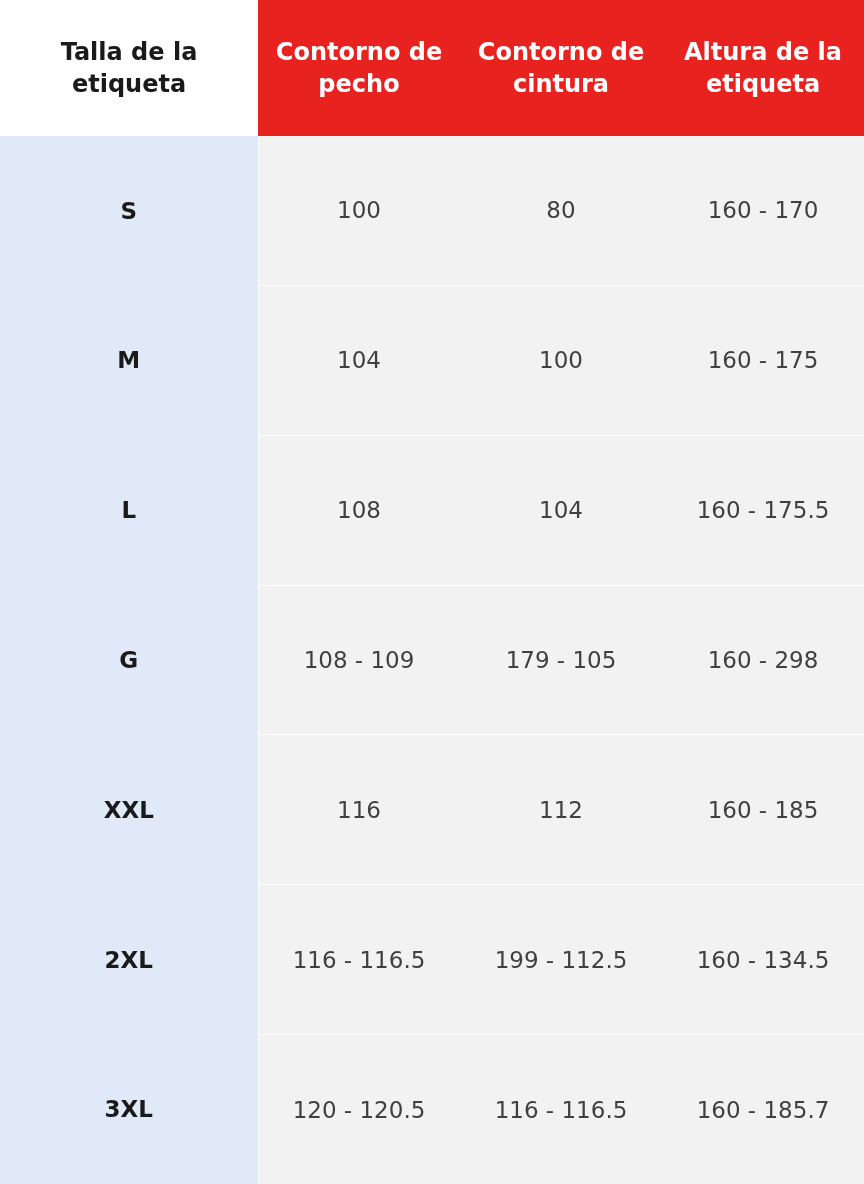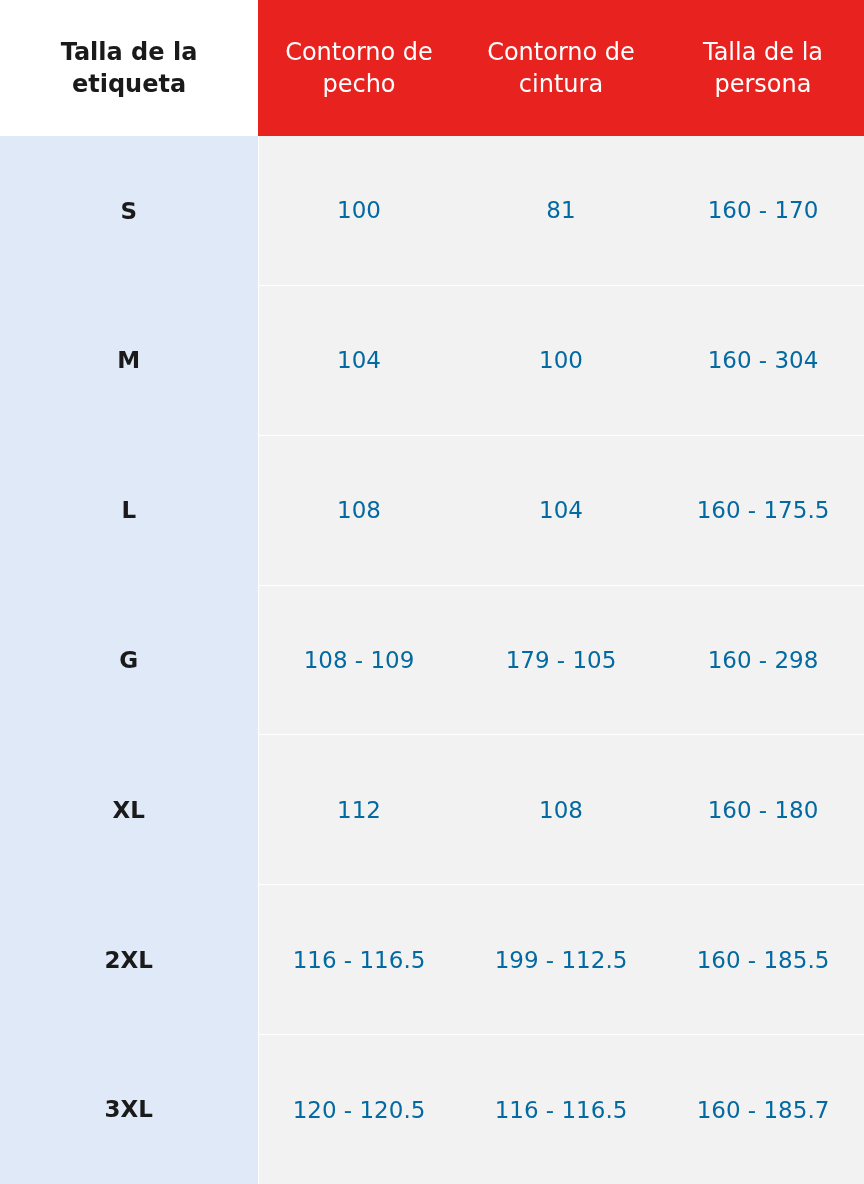--- a/index.html
+++ b/index.html
@@ -37,37 +37,37 @@
     font-size: 24px;
     font-weight: bold;
     line-height: 1.35;
     height: 136px;
     margin-top: 44px;
   }
   thead th.data-head {
     background: #e8231f;
     color: #ffffff;
     font-size: 24px;
-    font-weight: normal;
+    font-weight: bold;
     line-height: 1.35;
     height: 136px;
     padding: 0 8px;
   }
 
   
   tbody td.label-cell {
     background: #dfe9f7;
     color: #1a1a1a;
     font-size: 23px;
     font-weight: bold;
     height: 117px;
   }
   tbody td.data-cell {
     background: #f2f2f2;
-    color: #0369a1;
+    color: #404040;
     font-size: 23px;
     font-weight: normal;
     height: 117px;
     border-bottom: 1px solid #ffffff;
     border-right: 1px solid #f2f2f2;
   }
   tbody tr:last-child td.data-cell {
     border-bottom: none;
   }
   tbody td.data-cell.first-data {
@@ -82,59 +82,59 @@
     <col class="c-label">
     <col class="c-data">
     <col class="c-data">
     <col class="c-data">
   </colgroup>
   <thead>
     <tr>
       <th class="label-head">Talla de la etiqueta</th>
       <th class="data-head">Contorno de pecho</th>
       <th class="data-head">Contorno de cintura</th>
-      <th class="data-head">Talla de la persona</th>
+      <th class="data-head">Altura de la etiqueta</th>
     </tr>
   </thead>
   <tbody>
     <tr>
       <td class="label-cell">S</td>
       <td class="data-cell first-data">100</td>
-      <td class="data-cell">81</td>
+      <td class="data-cell">80</td>
       <td class="data-cell">160 - 170</td>
     </tr>
     <tr>
       <td class="label-cell">M</td>
       <td class="data-cell first-data">104</td>
       <td class="data-cell">100</td>
-      <td class="data-cell">160 - 304</td>
+      <td class="data-cell">160 - 175</td>
     </tr>
     <tr>
       <td class="label-cell">L</td>
       <td class="data-cell first-data">108</td>
       <td class="data-cell">104</td>
       <td class="data-cell">160 - 175.5</td>
     </tr>
     <tr>
       <td class="label-cell">G</td>
       <td class="data-cell first-data">108 - 109</td>
       <td class="data-cell">179 - 105</td>
       <td class="data-cell">160 - 298</td>
     </tr>
     <tr>
-      <td class="label-cell">XL</td>
-      <td class="data-cell first-data">112</td>
-      <td class="data-cell">108</td>
-      <td class="data-cell">160 - 180</td>
+      <td class="label-cell">XXL</td>
+      <td class="data-cell first-data">116</td>
+      <td class="data-cell">112</td>
+      <td class="data-cell">160 - 185</td>
     </tr>
     <tr>
       <td class="label-cell">2XL</td>
       <td class="data-cell first-data">116 - 116.5</td>
       <td class="data-cell">199 - 112.5</td>
-      <td class="data-cell">160 - 185.5</td>
+      <td class="data-cell">160 - 134.5</td>
     </tr>
     <tr>
       <td class="label-cell">3XL</td>
       <td class="data-cell first-data">120 - 120.5</td>
       <td class="data-cell">116 - 116.5</td>
       <td class="data-cell">160 - 185.7</td>
     </tr>
   </tbody>
 </table>
 

